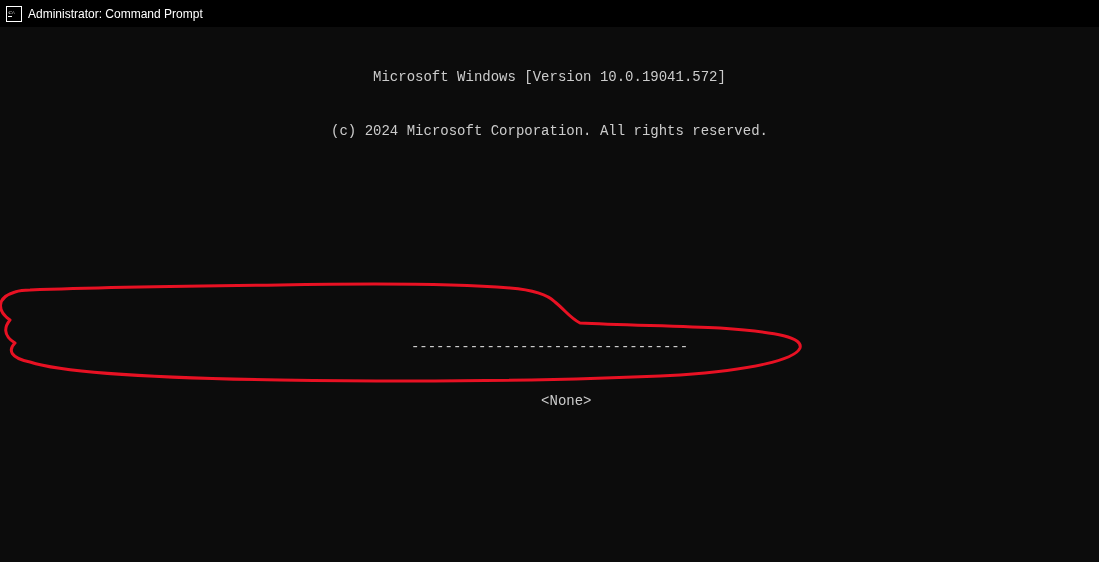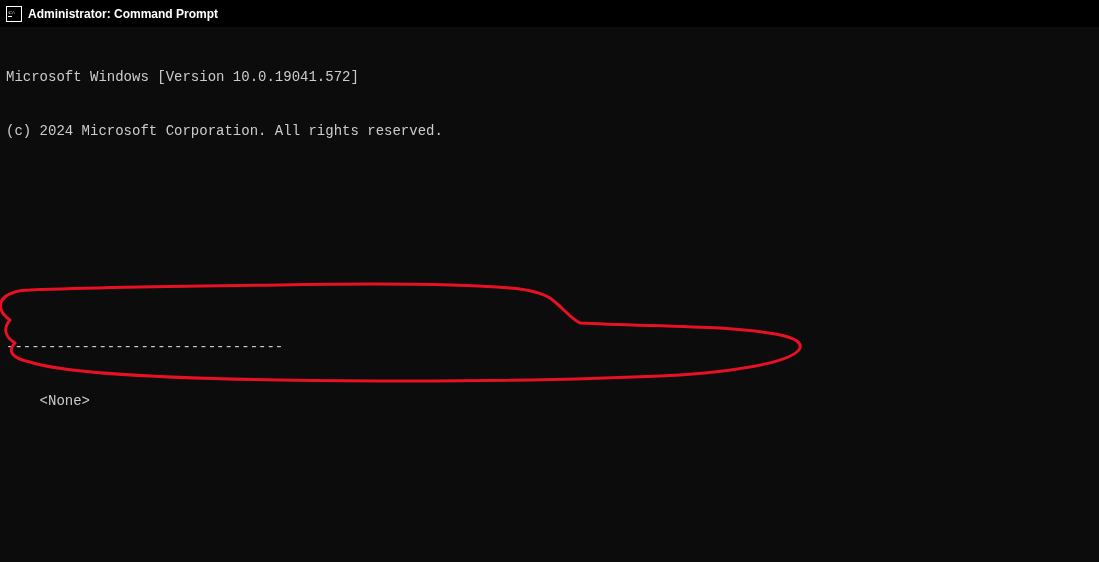--- a/index.html
+++ b/index.html
@@ -34,35 +34,36 @@
       justify-content: center;
     }
     .titlebar-icon svg {
       width: 16px;
       height: 16px;
     }
     .titlebar-text {
       color: #ffffff;
       font-family: 'Segoe UI', Tahoma, sans-serif;
       font-size: 12px;
-      font-weight: 700;
+      font-weight: 400;
     }
     .terminal {
       padding: 4px 6px;
       line-height: 18px;
       white-space: pre;
       font-family: Consolas, 'Courier New', monospace;
       font-size: 14px;
       color: #cccccc;
       position: relative;
       z-index: 2;
     }
     .terminal-line {
       display: block;
       min-height: 18px;
+      text-align: center;
     }
     .annotation-overlay {
       position: absolute;
       top: 0;
       left: 0;
       width: 1099px;
       height: 562px;
       pointer-events: none;
       z-index: 3;
     }

